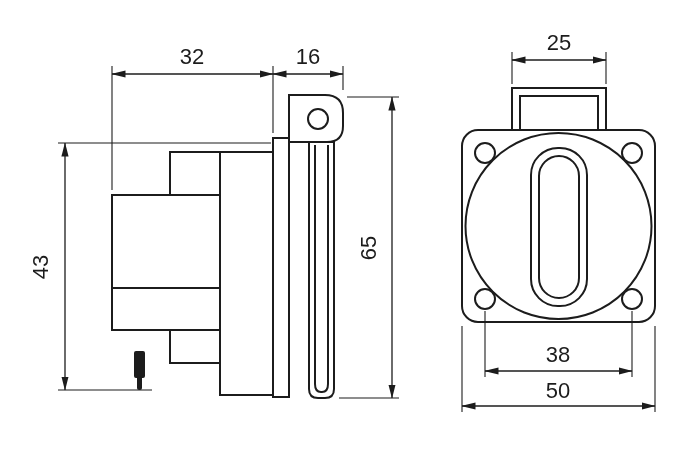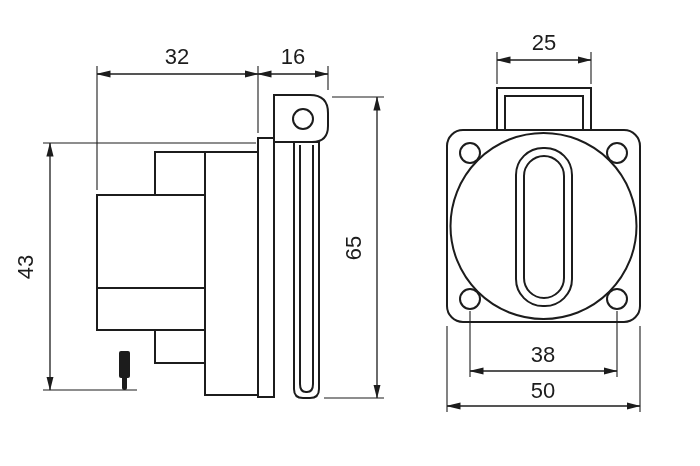--- a/index.html
+++ b/index.html
@@ -6,20 +6,21 @@
     margin: 0;
     padding: 0;
     background: #ffffff;
   }
   .canvas {
     position: relative;
     width: 572px;
     height: 466px;
     background: #ffffff;
     font-family: "Liberation Sans", sans-serif;
+    padding-left: 15px;
   }
   svg { display: block; }
   .obj {
     fill: #ffffff;
     stroke: #1c1c1c;
     stroke-width: 2;
     stroke-linejoin: miter;
   }
   .obj-nf {
     fill: none;

